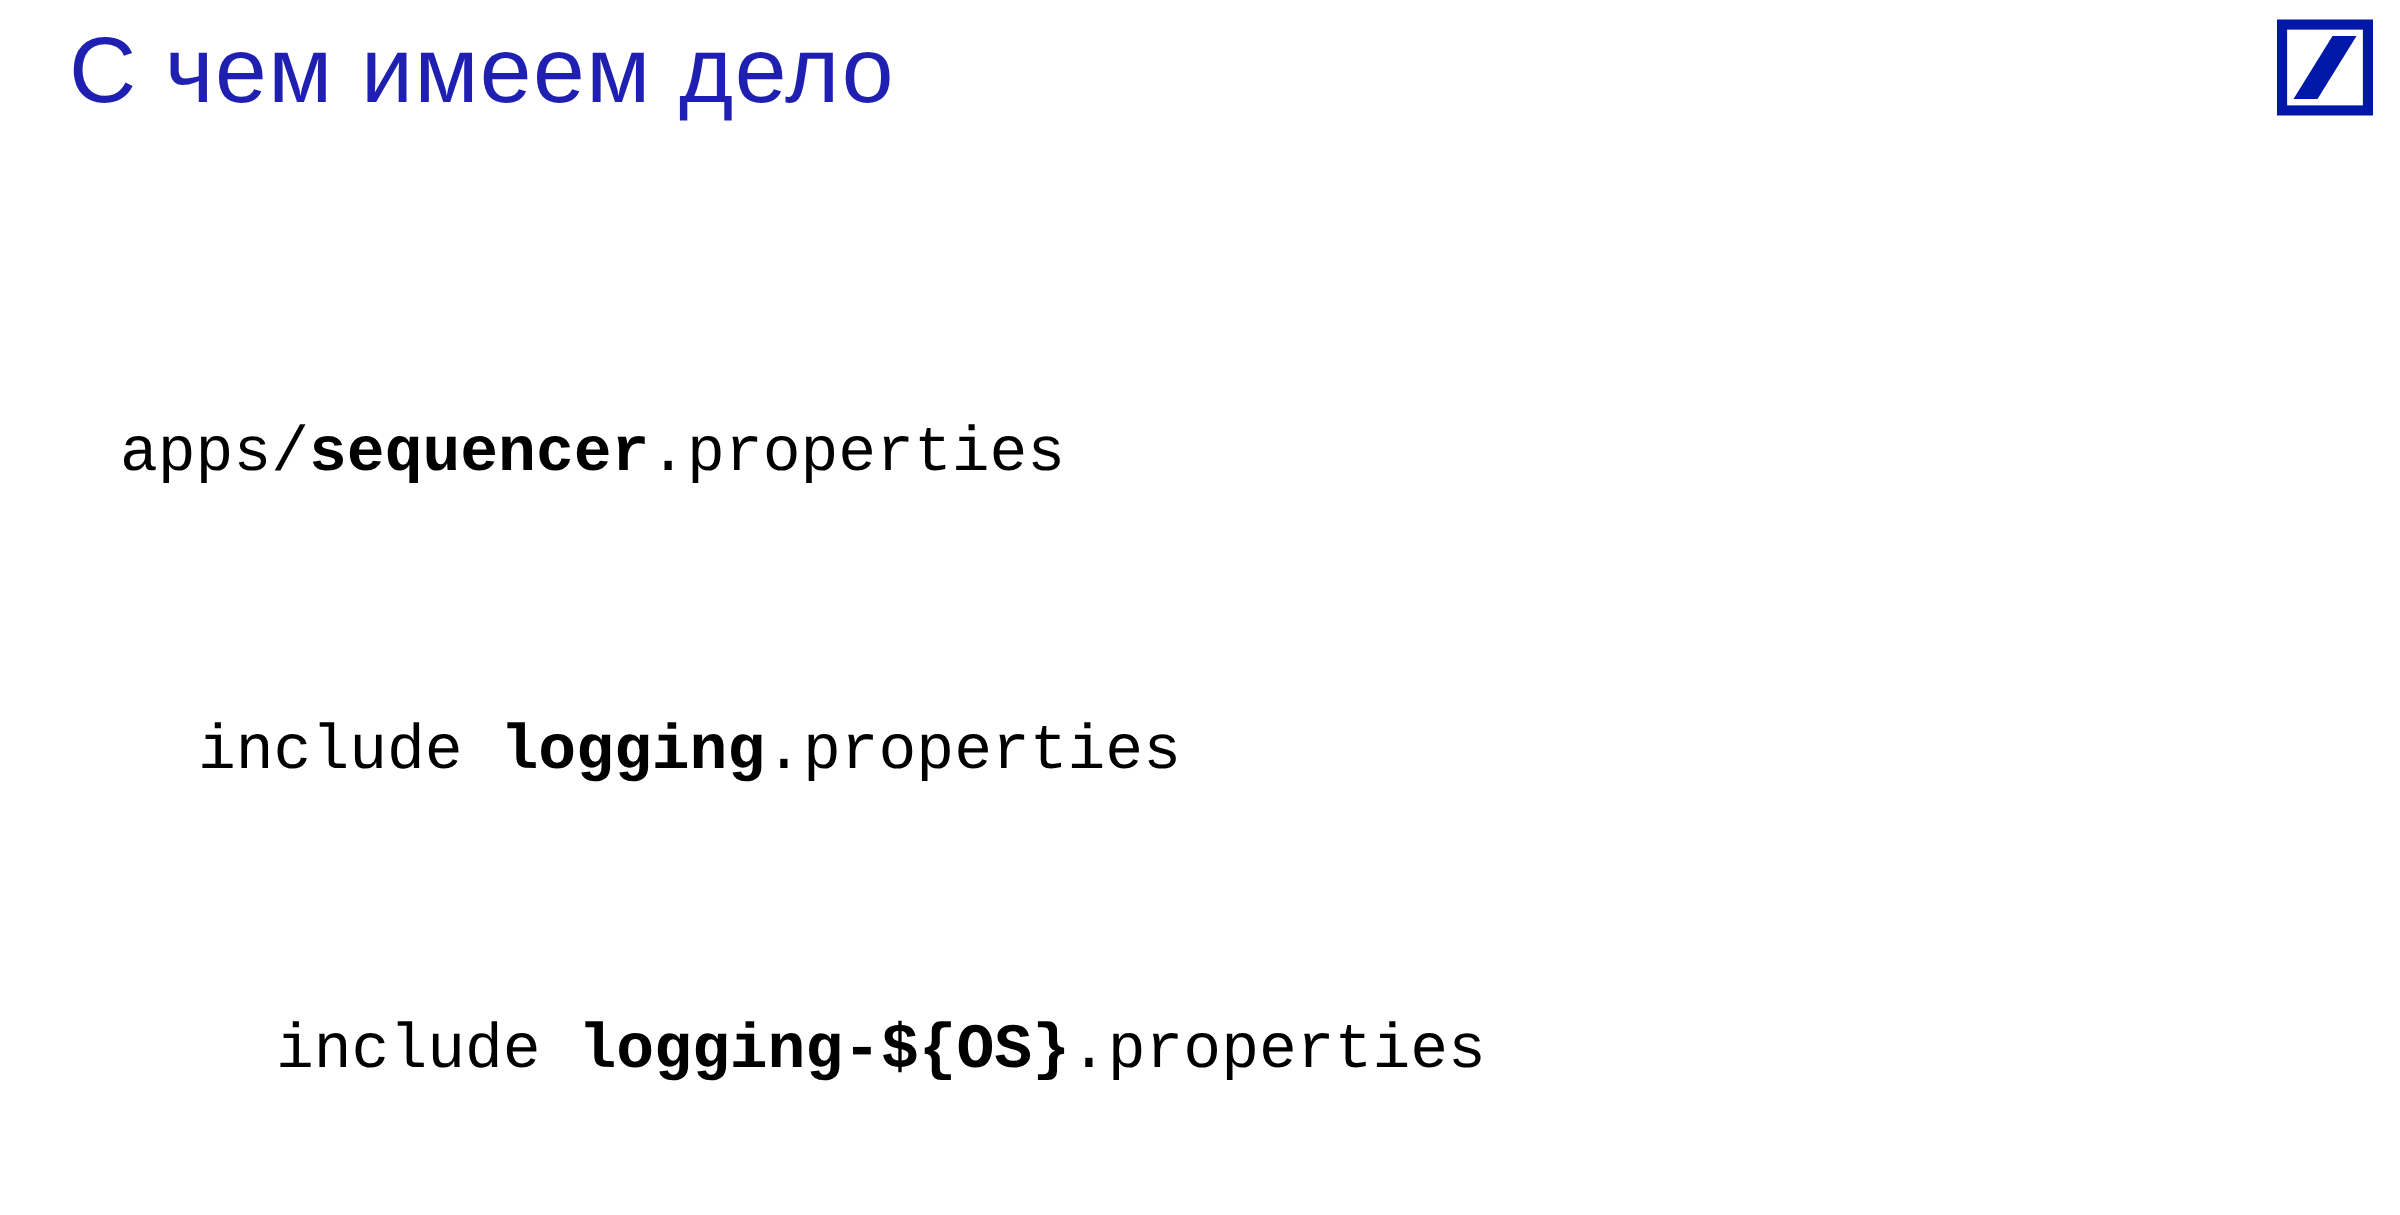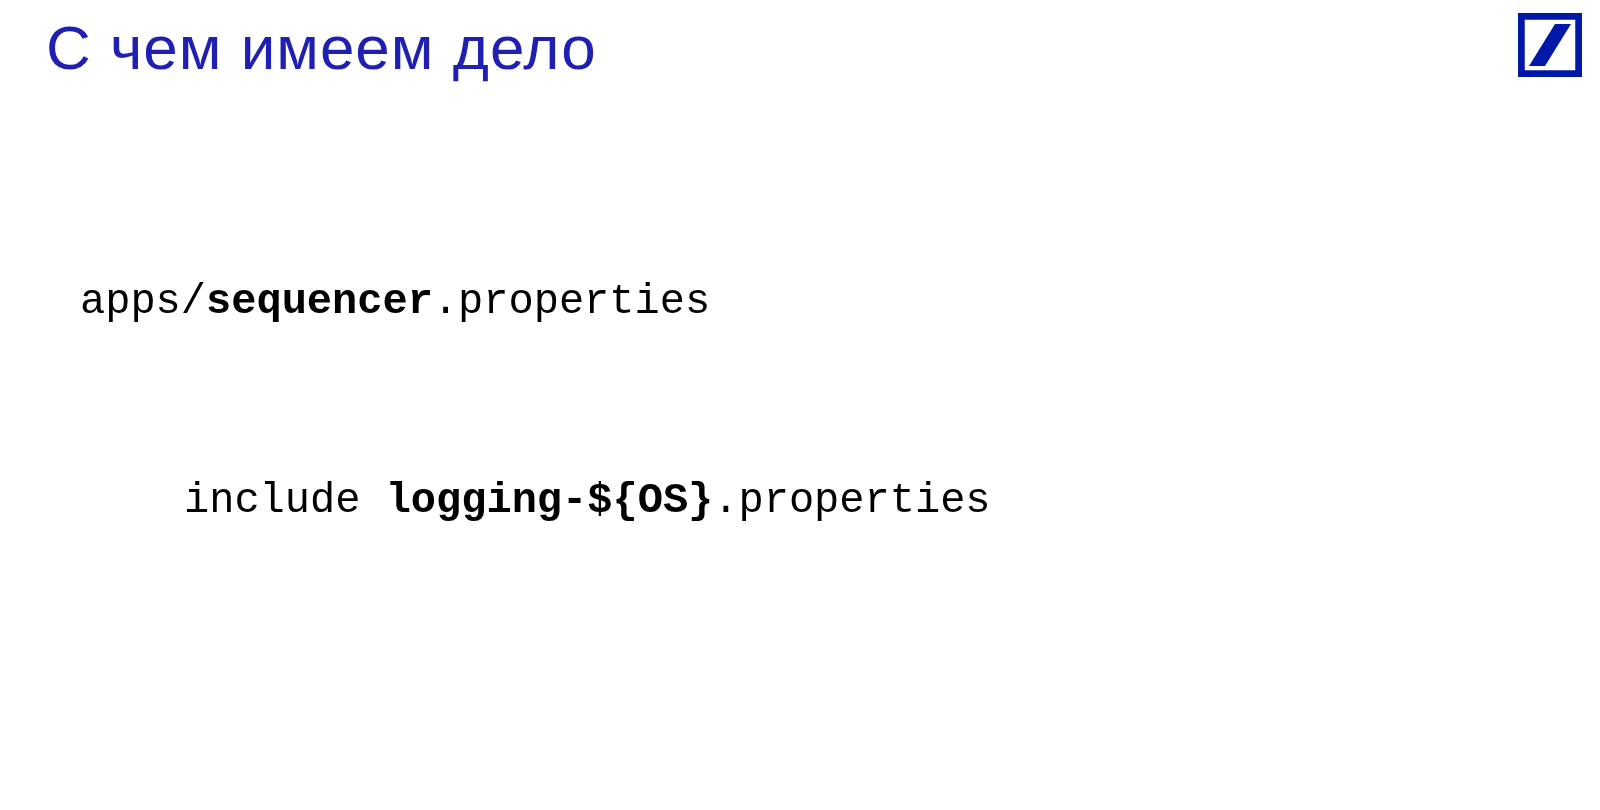--- a/index.html
+++ b/index.html
@@ -57,20 +57,21 @@
 
 <div class="logo">
   <svg viewBox="0 0 64 64" xmlns="http://www.w3.org/2000/svg">
     <rect x="3" y="3" width="58" height="58" fill="none" stroke="#0018A8" stroke-width="7.5"></rect>
     <polygon points="37,11 53,11 27,53 11,53" fill="#0018A8"></polygon>
   </svg>
 </div>
 
 <div class="content">
   <div><span>apps/</span><span class="bold">sequencer</span><span>.properties</span></div>
+  <div class="indent-1"><span>include </span><span class="bold">logging</span><span>.properties</span></div>
   <div class="indent-2"><span>include </span><span class="bold">logging-${OS}</span><span>.properties</span></div>
   
   
   
   
   
   
   
 </div>
 

